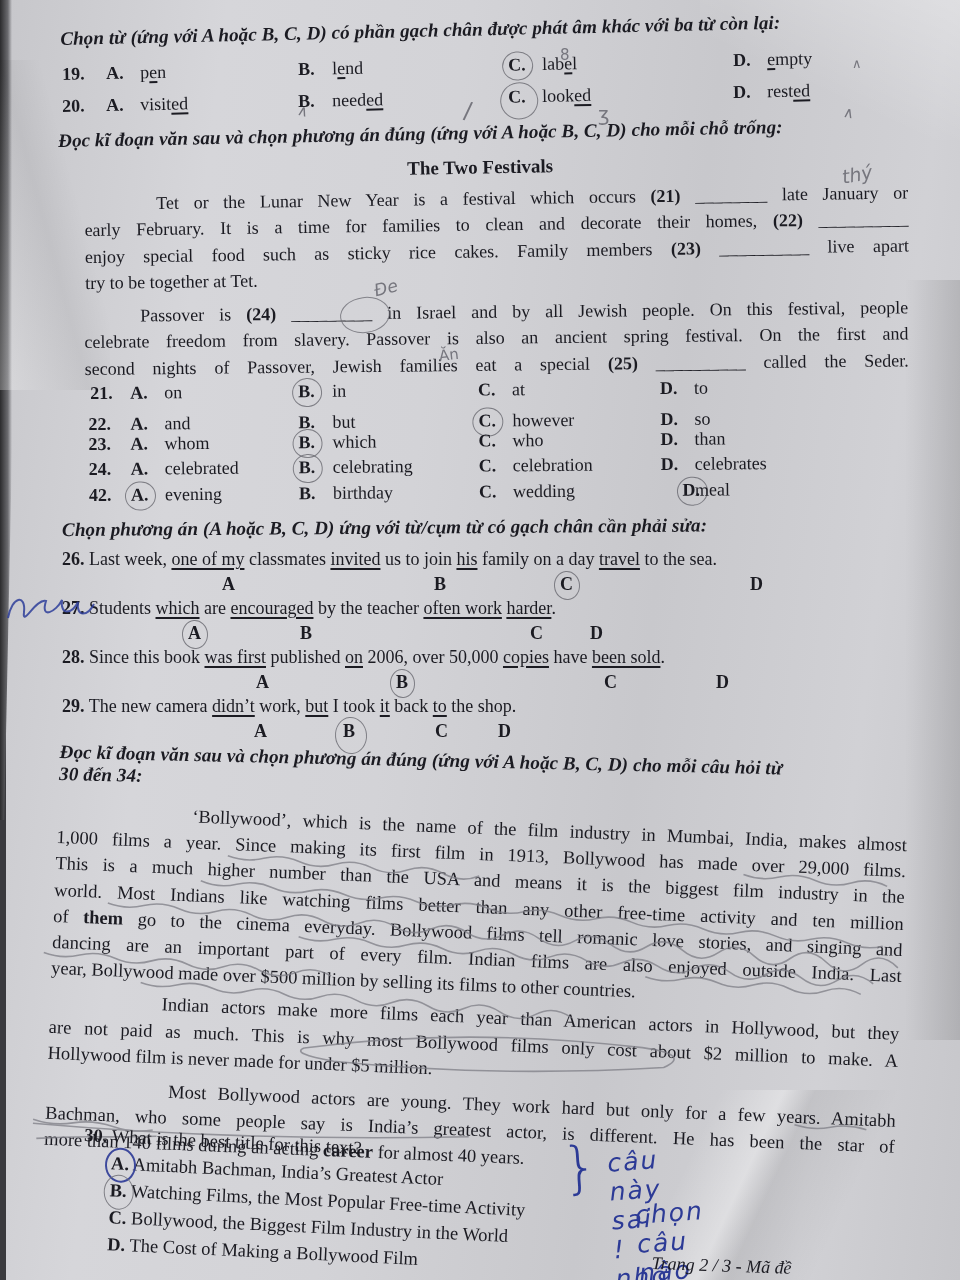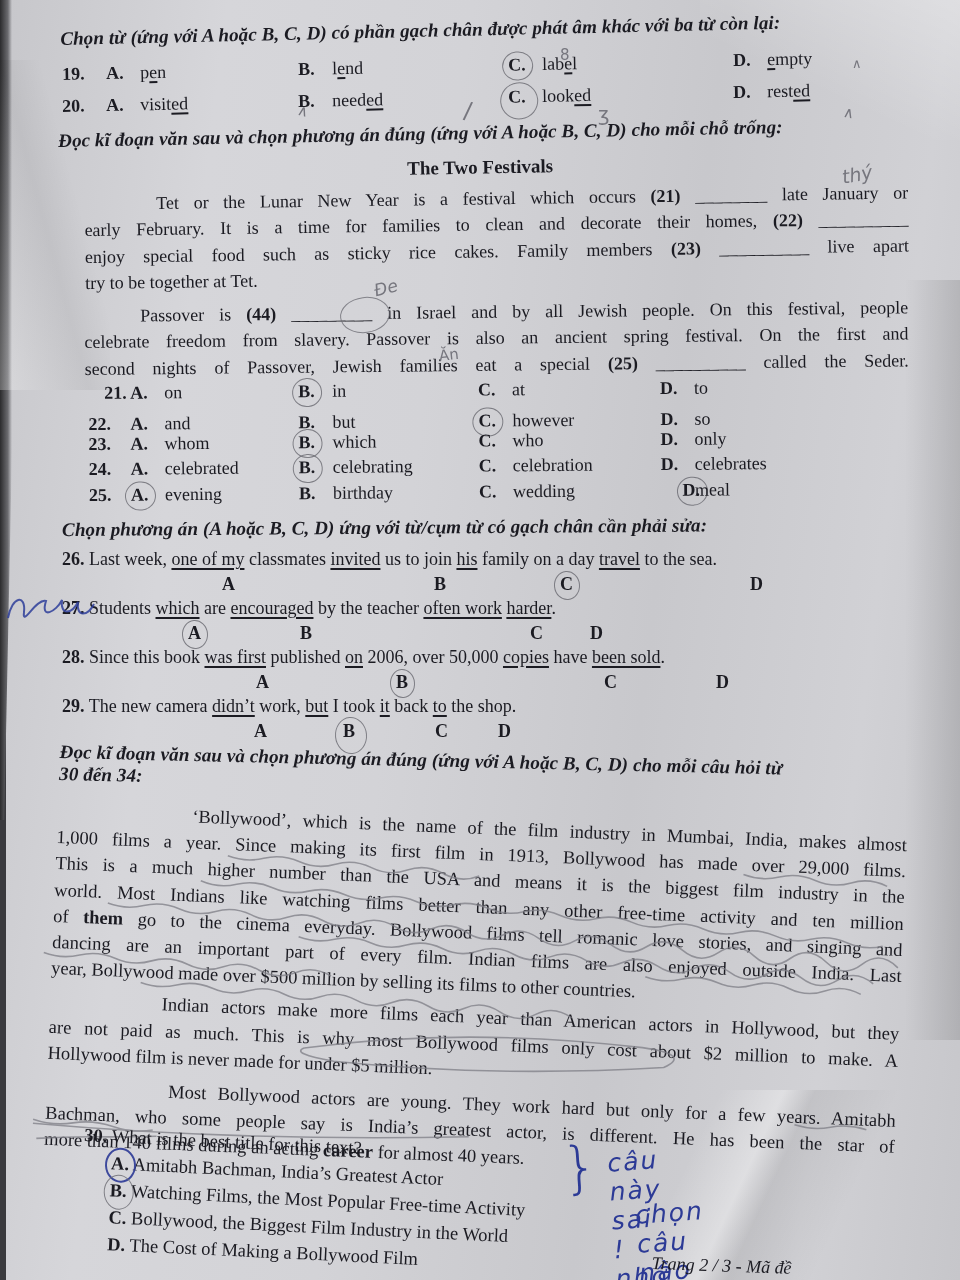--- a/index.html
+++ b/index.html
@@ -78,28 +78,28 @@
 <div class="abs" style="left:280px;top:160px;width:400px;text-align:center;font-weight:bold;font-size:19px;transform:rotate(-1deg);">The Two Festivals</div>
 
 <div class="abs t" style="left:84px;top:191px;width:824px;transform:rotate(-0.8deg);">
   <div class="pl j" style="padding-left:72px;">Tet or the Lunar New Year is a festival which occurs <b>(21)</b> ________ late January or</div>
   <div class="pl j">early February. It is a time for families to clean and decorate their homes, <b>(22)</b> __________</div>
   <div class="pl j">enjoy special food such as sticky rice cakes. Family members <b>(23)</b> __________ live apart</div>
   <div class="pl">try to be together at Tet.</div>
 </div>
 
 <div class="abs t" style="left:84px;top:303px;width:824px;transform:rotate(-0.6deg);">
-  <div class="pl j" style="padding-left:56px;">Passover is <b>(44)</b> _________ in Israel and by all Jewish people. On this festival, people</div>
+  <div class="pl j" style="padding-left:56px;">Passover is <b>(24)</b> _________ in Israel and by all Jewish people. On this festival, people</div>
   <div class="pl j">celebrate freedom from slavery. Passover is also an ancient spring festival. On the first and</div>
   <div class="pl j">second nights of Passover, Jewish families eat a special <b>(25)</b> __________ called the Seder.</div>
 </div>
 
 <div class="abs" style="left:88px;top:383px;width:800px;transform:rotate(-0.5deg);">
   <div class="row nw" style="top:0;">
-    <span class="cell lt" style="left:16px;">21.</span>
+    <span class="cell lt" style="left:2px;">21.</span>
     <span class="cell lt" style="left:42px;">A.</span>
     <span class="cell" style="left:76px;">on</span>
     <span class="cell lt pc" style="left:210px;">B.</span>
     <span class="cell" style="left:244px;">in</span>
     <span class="cell lt" style="left:390px;">C.</span>
     <span class="cell" style="left:424px;">at</span>
     <span class="cell lt" style="left:572px;">D.</span>
     <span class="cell" style="left:606px;">to</span>
   </div>
   <div class="row nw" style="top:31px;">
@@ -115,35 +115,35 @@
   </div>
   <div class="row nw" style="top:50.8px;">
     <span class="cell lt" style="left:0;">23.</span>
     <span class="cell lt" style="left:42px;">A.</span>
     <span class="cell" style="left:76px;">whom</span>
     <span class="cell lt pc" style="left:210px;">B.</span>
     <span class="cell" style="left:244px;">which</span>
     <span class="cell lt" style="left:390px;">C.</span>
     <span class="cell" style="left:424px;">who</span>
     <span class="cell lt" style="left:572px;">D.</span>
-    <span class="cell" style="left:606px;">only</span>
+    <span class="cell" style="left:606px;">than</span>
   </div>
   <div class="row nw" style="top:76.2px;">
     <span class="cell lt" style="left:0;">24.</span>
     <span class="cell lt" style="left:42px;">A.</span>
     <span class="cell" style="left:76px;">celebrated</span>
     <span class="cell lt pc" style="left:210px;">B.</span>
     <span class="cell" style="left:244px;">celebrating</span>
     <span class="cell lt" style="left:390px;">C.</span>
     <span class="cell" style="left:424px;">celebration</span>
     <span class="cell lt" style="left:572px;">D.</span>
     <span class="cell" style="left:606px;">celebrates</span>
   </div>
   <div class="row nw" style="top:101.6px;">
-    <span class="cell lt" style="left:0;">25.</span>
+    <span class="cell lt" style="left:0;">42.</span>
     <span class="cell lt pc" style="left:42px;">A.</span>
     <span class="cell" style="left:76px;">evening</span>
     <span class="cell lt" style="left:210px;">B.</span>
     <span class="cell" style="left:244px;">birthday</span>
     <span class="cell lt" style="left:390px;">C.</span>
     <span class="cell" style="left:424px;text-align:center;">wedding</span>
     <span class="cell lt pc" style="left:572px;">D.</span>
     <span class="cell" style="left:606px;">meal</span>
   </div>
 </div>

